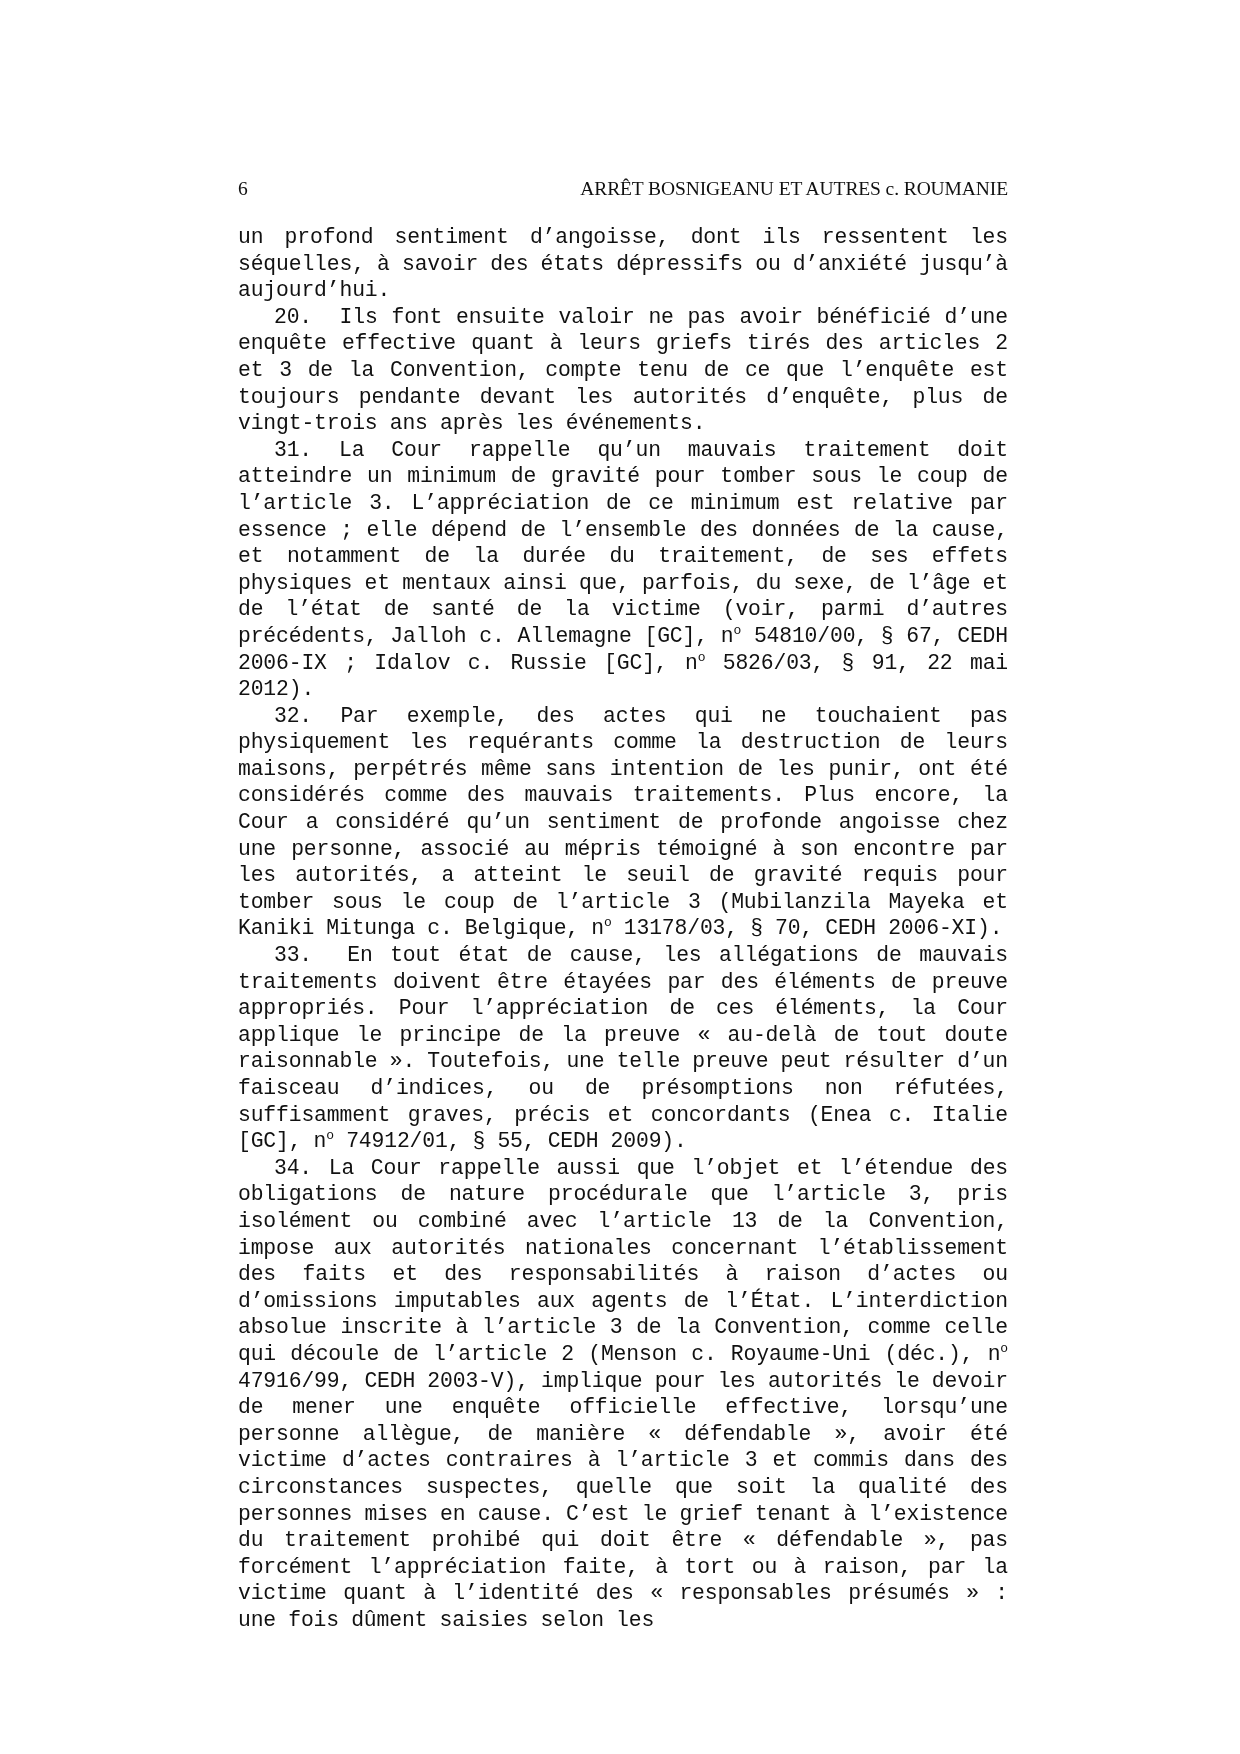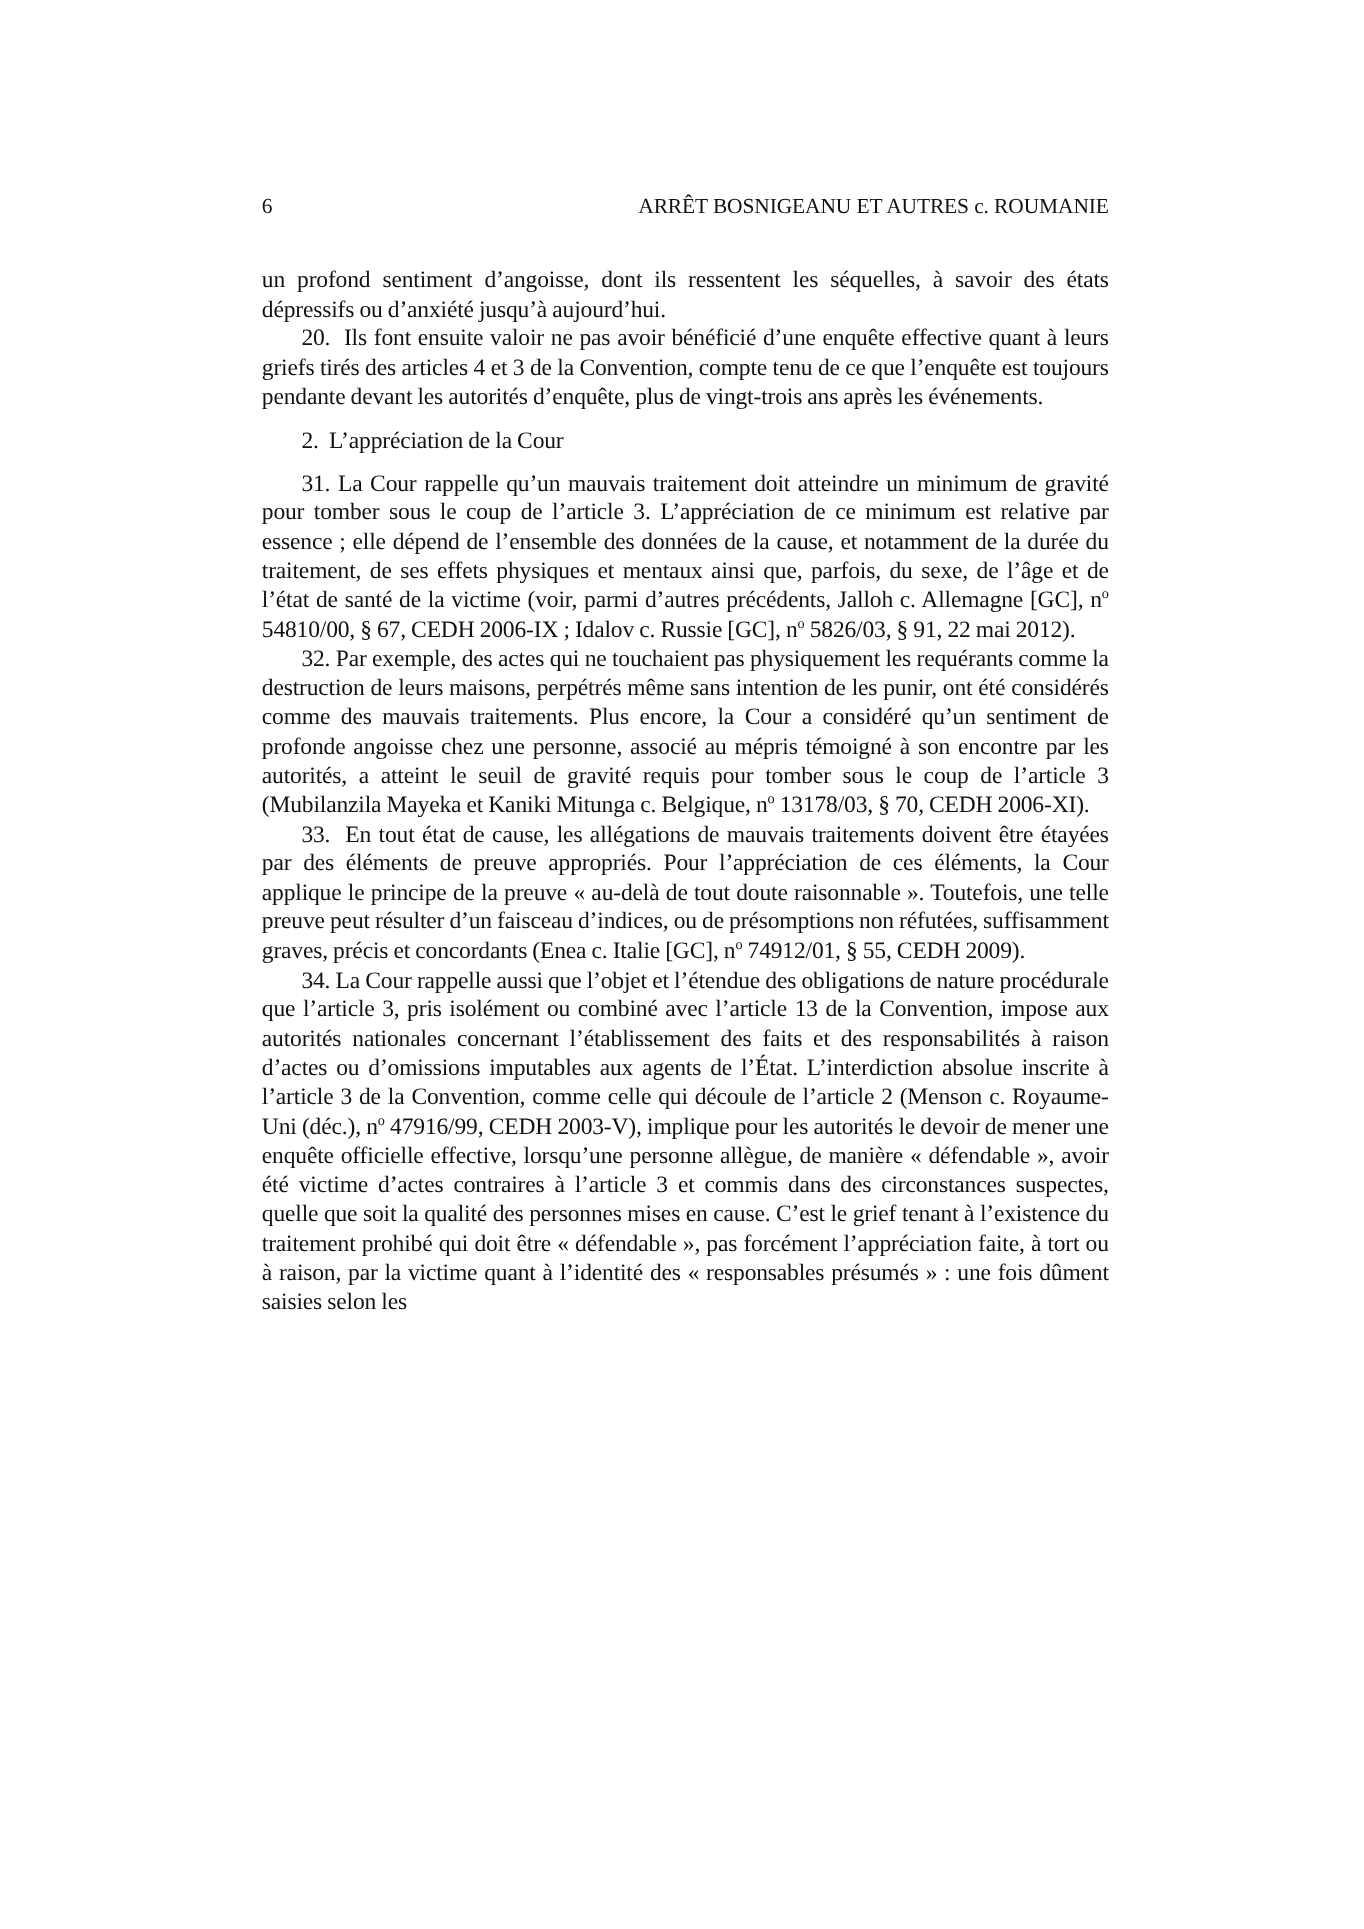--- a/index.html
+++ b/index.html
@@ -37,28 +37,29 @@
     }
     .head-title {
       position: absolute;
       left: 0;
       right: 0;
       text-align: right;
       letter-spacing: -0.1px;
     }
     .body {
       position: absolute;
-      top: 241px;
+      top: 224px;
       left: 0;
       width: 770px;
       font-size: 21.4px;
       line-height: 26.6px;
       text-align: justify;
       letter-spacing: -0.15px;
       word-spacing: -0.5px;
+      font-family: Liberation Mono, monospace;
     }
     .para {
       margin: 0;
       text-indent: 0;
     }
     .para.indent {
       text-indent: 36px;
     }
     .para-num {
       display: inline;
@@ -81,23 +82,22 @@
 
   <div class="running-head">
     <span class="page-number">6</span>
     <span class="head-title">ARRÊT BOSNIGEANU ET AUTRES c. ROUMANIE</span>
   </div>
 
   <div class="body">
 
     <p class="para"><span>un profond sentiment d’angoisse, dont ils ressentent les séquelles, à savoir des états dépressifs ou d’anxiété jusqu’à aujourd’hui.</span></p>
 
-    <p class="para indent"><span class="para-num">20.</span>&nbsp; <span>Ils font ensuite valoir ne pas avoir bénéficié d’une enquête effective quant à leurs griefs tirés des articles 4 et 3 de la Convention, compte tenu de ce que l’enquête est toujours pendante devant les autorités d’enquête, plus de vingt-trois ans après les événements.</span></p>
+    <p class="para indent"><span class="para-num">20.</span>&nbsp; <span>Ils font ensuite valoir ne pas avoir bénéficié d’une enquête effective quant à leurs griefs tirés des articles 2 et 3 de la Convention, compte tenu de ce que l’enquête est toujours pendante devant les autorités d’enquête, plus de vingt-trois ans après les événements.</span></p>
 
-    <p class="para subheading"><span>2.</span>&nbsp; <span>L’appréciation de la Cour</span></p>
 
     <p class="para indent"><span class="para-num">31.</span> <span>La Cour rappelle qu’un mauvais traitement doit atteindre un minimum de gravité pour tomber sous le coup de l’article 3. L’appréciation de ce minimum est relative par essence ; elle dépend de l’ensemble des données de la cause, et notamment de la durée du traitement, de ses effets physiques et mentaux ainsi que, parfois, du sexe, de l’âge et de l’état de santé de la victime (voir, parmi d’autres précédents, Jalloh c. Allemagne [GC], n</span><sup>o</sup><span> 54810/00, § 67, CEDH 2006-IX ; Idalov c. Russie [GC], n</span><sup>o</sup><span> 5826/03, § 91, 22 mai 2012).</span></p>
 
     <p class="para indent"><span class="para-num">32.</span> <span>Par exemple, des actes qui ne touchaient pas physiquement les requérants comme la destruction de leurs maisons, perpétrés même sans intention de les punir, ont été considérés comme des mauvais traitements. Plus encore, la Cour a considéré qu’un sentiment de profonde angoisse chez une personne, associé au mépris témoigné à son encontre par les autorités, a atteint le seuil de gravité requis pour tomber sous le coup de l’article 3 (Mubilanzila Mayeka et Kaniki Mitunga c. Belgique, n</span><sup>o</sup><span> 13178/03, § 70, CEDH 2006-XI).</span></p>
 
     <p class="para indent"><span class="para-num">33.</span>&nbsp; <span>En tout état de cause, les allégations de mauvais traitements doivent être étayées par des éléments de preuve appropriés. Pour l’appréciation de ces éléments, la Cour applique le principe de la preuve « au-delà de tout doute raisonnable ». Toutefois, une telle preuve peut résulter d’un faisceau d’indices, ou de présomptions non réfutées, suffisamment graves, précis et concordants (Enea c. Italie [GC], n</span><sup>o</sup><span> 74912/01, § 55, CEDH 2009).</span></p>
 
     <p class="para indent"><span class="para-num">34.</span> <span>La Cour rappelle aussi que l’objet et l’étendue des obligations de nature procédurale que l’article 3, pris isolément ou combiné avec l’article 13 de la Convention, impose aux autorités nationales concernant l’établissement des faits et des responsabilités à raison d’actes ou d’omissions imputables aux agents de l’État. L’interdiction absolue inscrite à l’article 3 de la Convention, comme celle qui découle de l’article 2 (Menson c. Royaume-Uni (déc.), n</span><sup>o</sup><span> 47916/99, CEDH 2003-V), implique pour les autorités le devoir de mener une enquête officielle effective, lorsqu’une personne allègue, de manière « défendable », avoir été victime d’actes contraires à l’article 3 et commis dans des circonstances suspectes, quelle que soit la qualité des personnes mises en cause. C’est le grief tenant à l’existence du traitement prohibé qui doit être « défendable », pas forcément l’appréciation faite, à tort ou à raison, par la victime quant à l’identité des « responsables présumés » : une fois dûment saisies selon les</span></p>
 
   </div>

